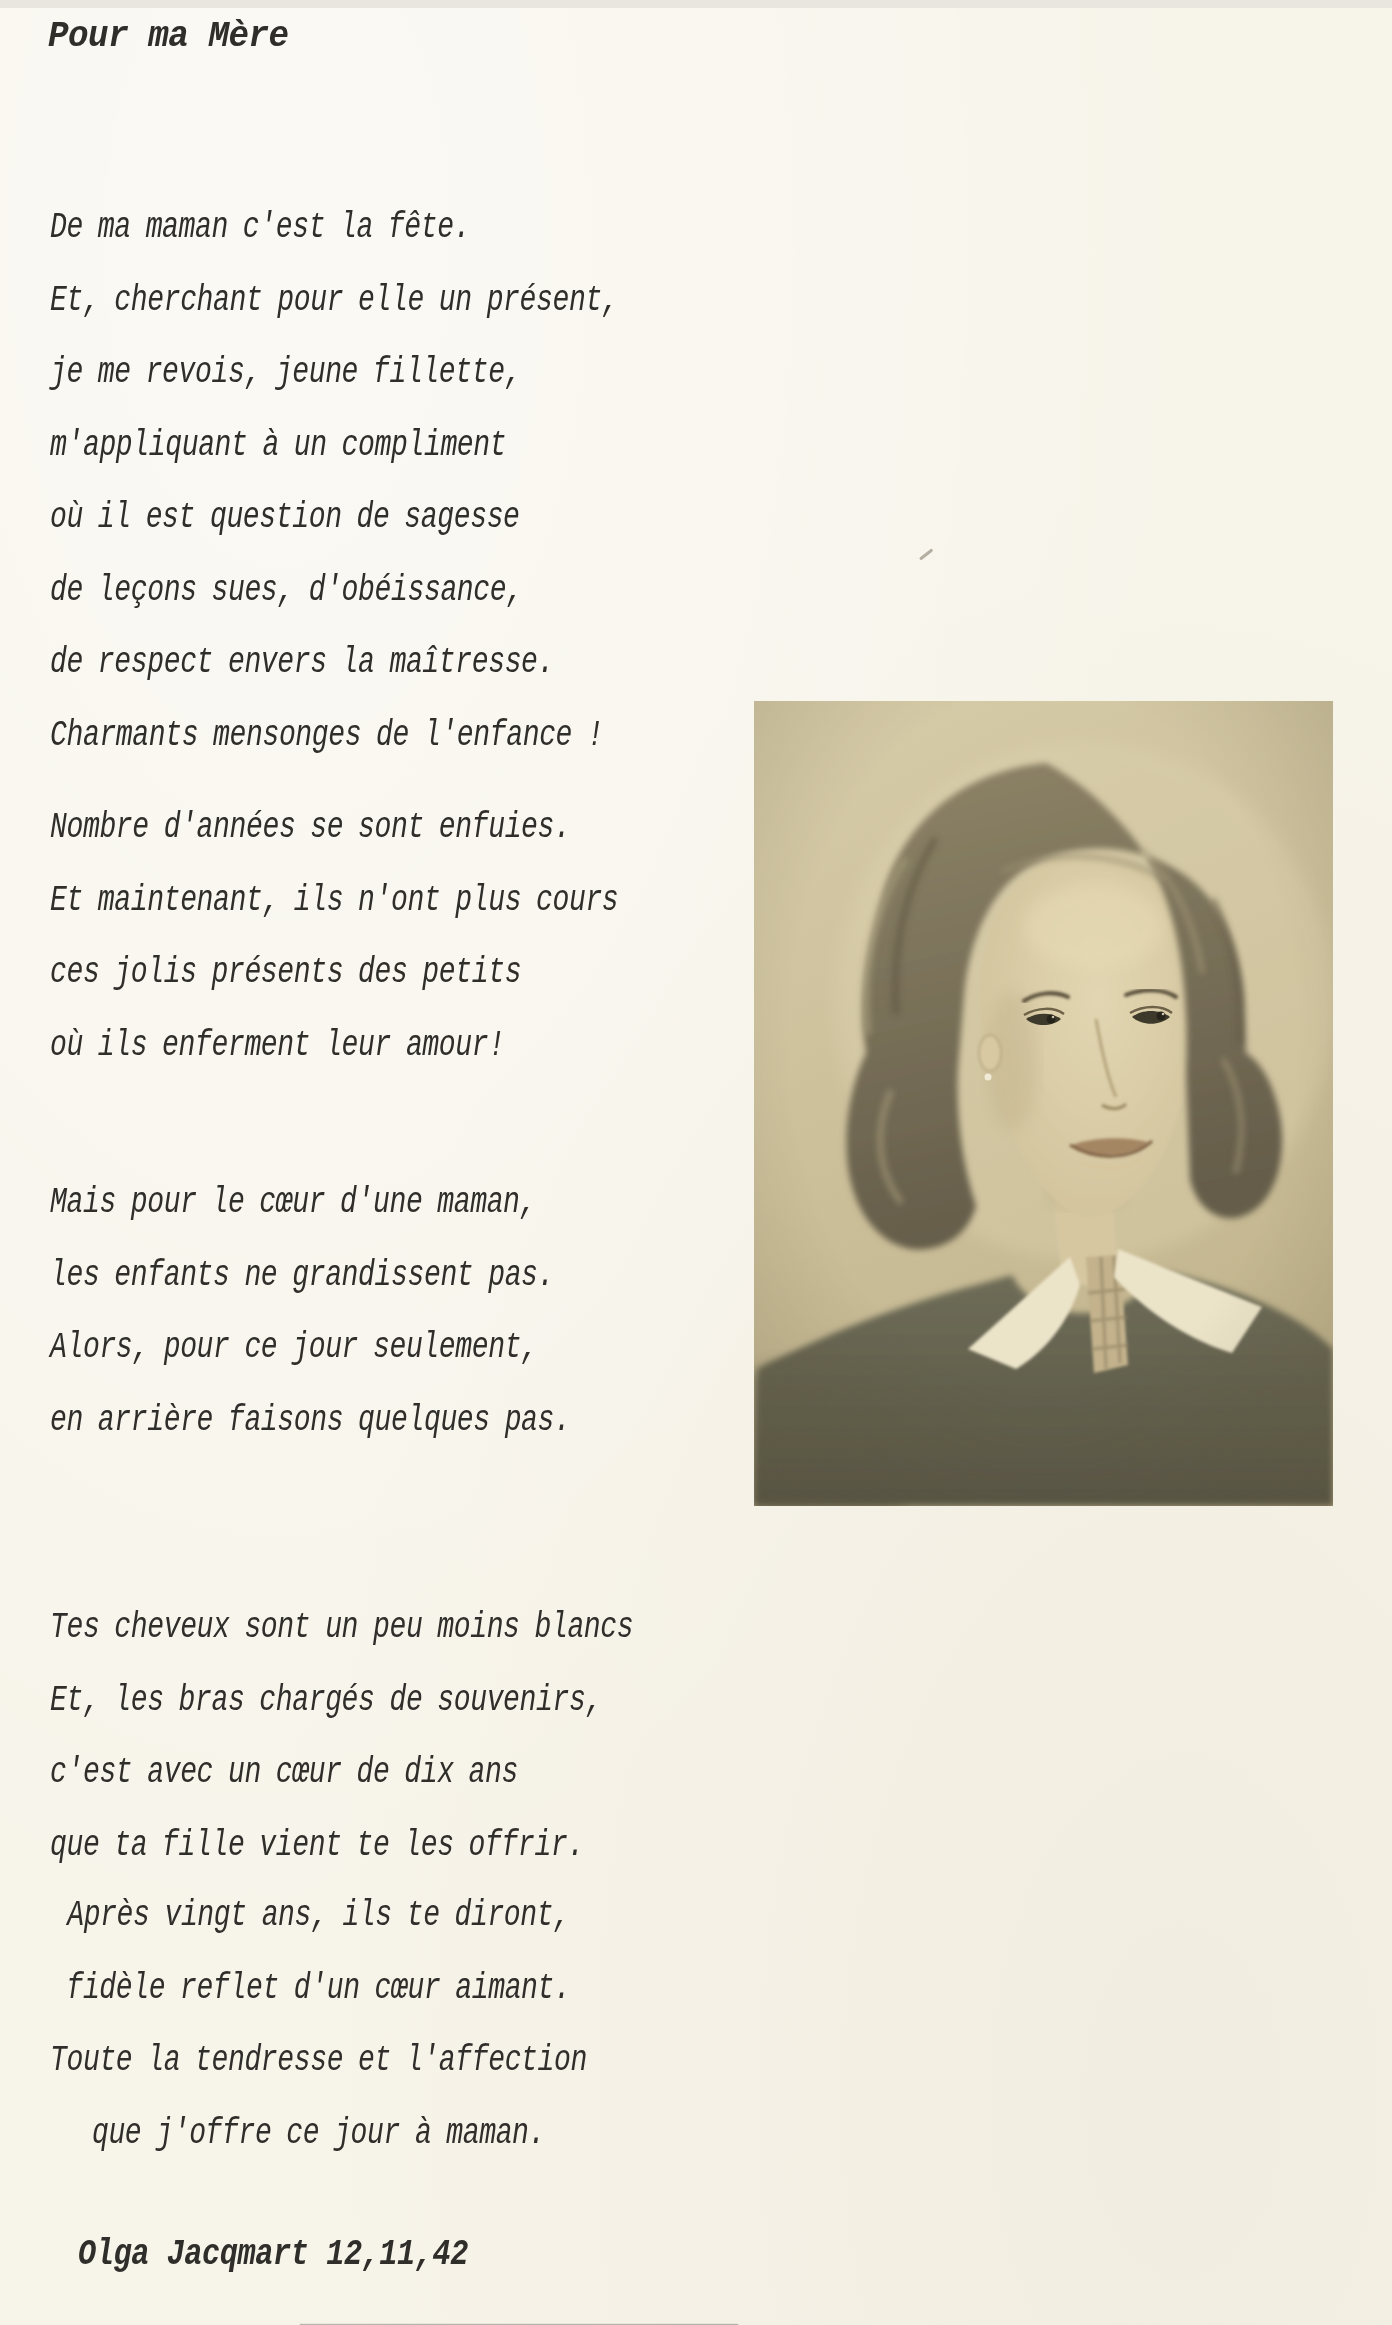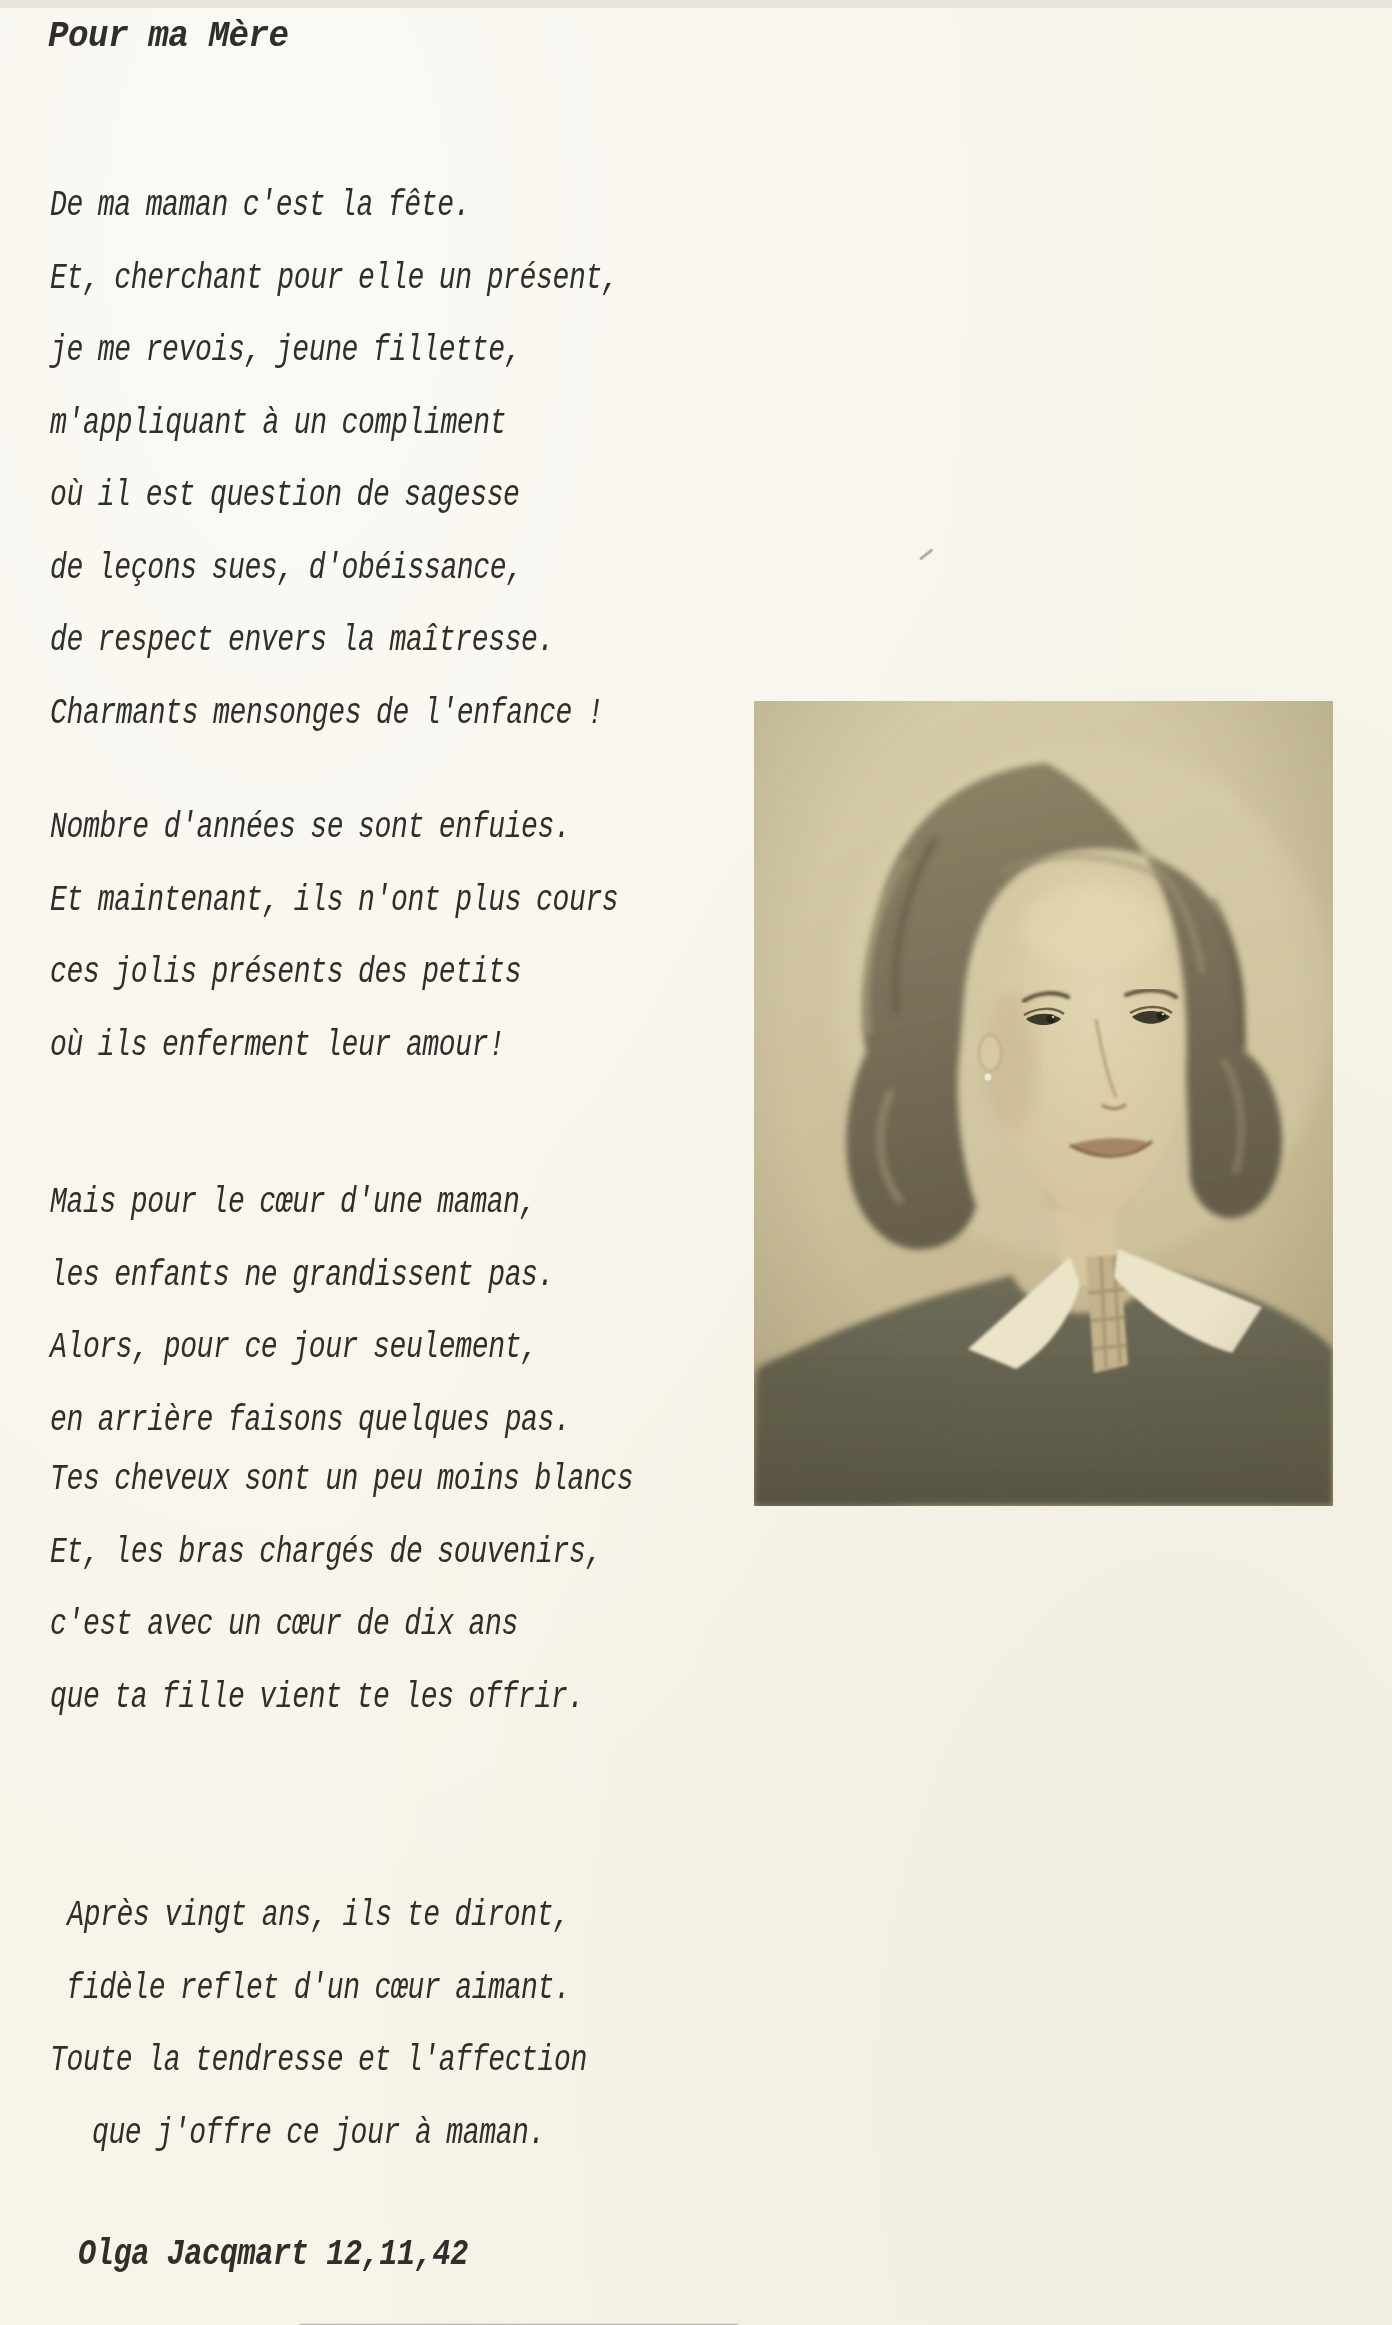--- a/index.html
+++ b/index.html
@@ -21,24 +21,24 @@
     transform:scaleX(.95);transform-origin:0 50%;
     white-space:nowrap;letter-spacing:-.5px;
   }
   .stanza{position:absolute;left:50px;}
   .poem-line{
     font-size:36px;font-style:italic;font-weight:500;
     line-height:72.5px;white-space:nowrap;
     transform:scaleX(.78);transform-origin:0 50%;
     letter-spacing:-.5px;word-spacing:-2px;
   }
-  .stanza-1{top:162px;}
+  .stanza-1{top:184px;}
   .stanza-2{top:784px;}
   .stanza-3{top:1159px;}
-  .stanza-4{top:1436px;}
+  .stanza-4{top:1584px;}
   .stanza-5{top:1872px;text-align:center;}
   .signature{
     position:absolute;left:78px;top:2226px;
     font-size:36px;font-style:italic;font-weight:600;
     transform:scaleX(.84);transform-origin:0 50%;
     white-space:nowrap;letter-spacing:-.5px;
   }
   .photo{
     position:absolute;left:754px;top:693px;
     width:579px;height:805px;overflow:hidden;

